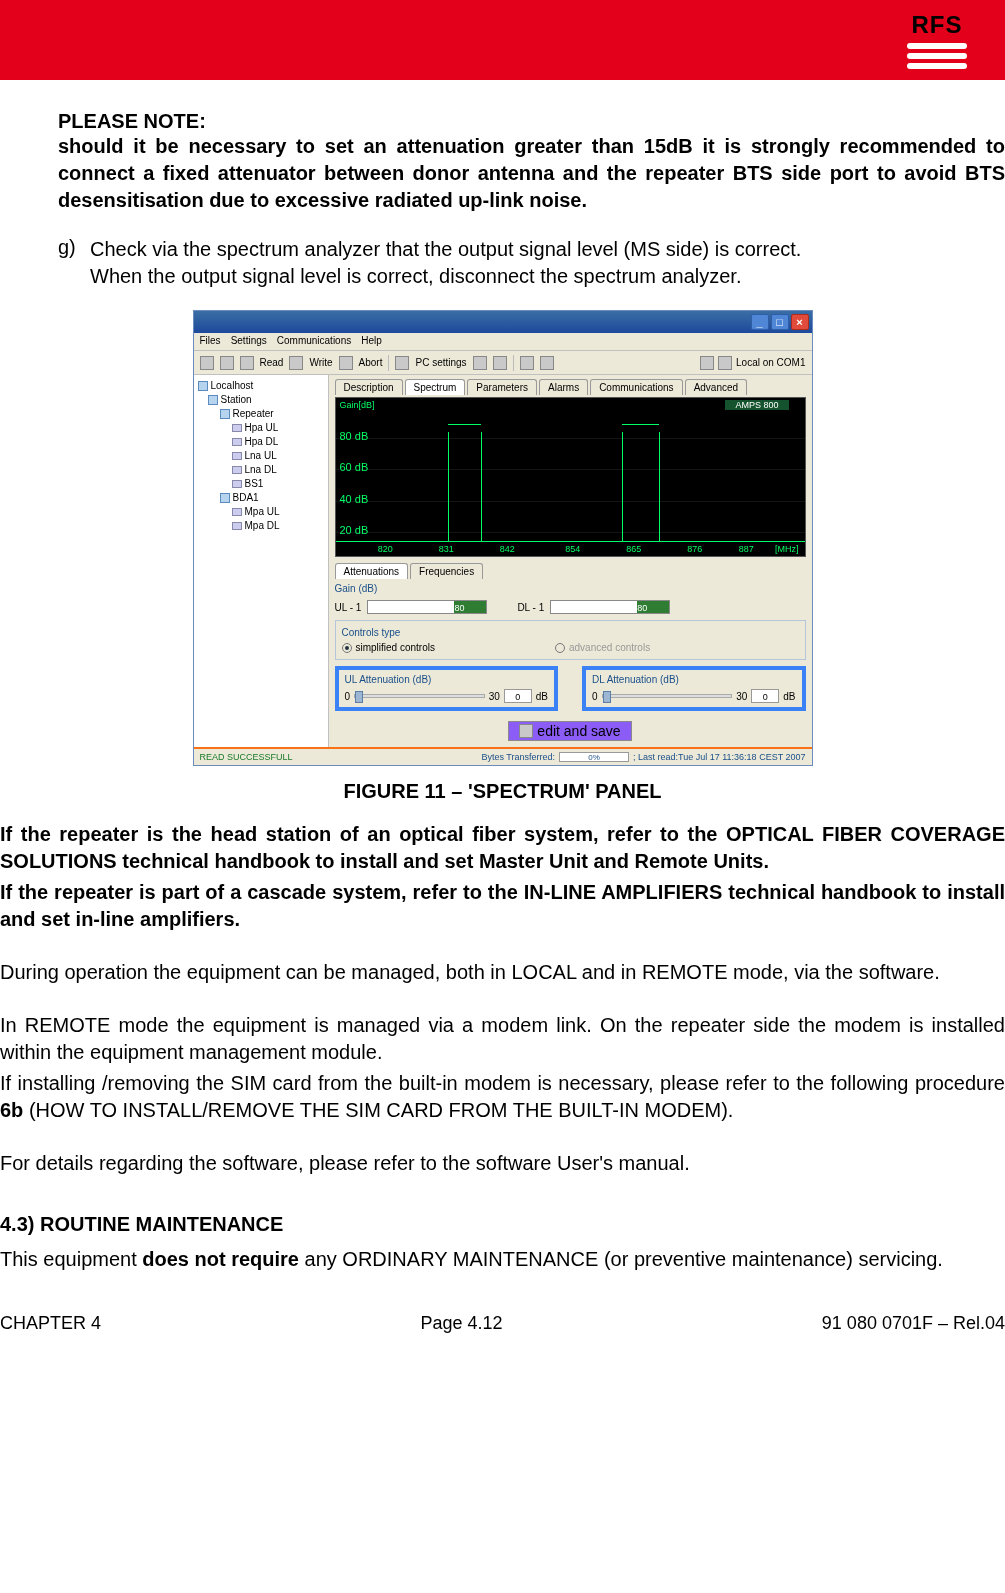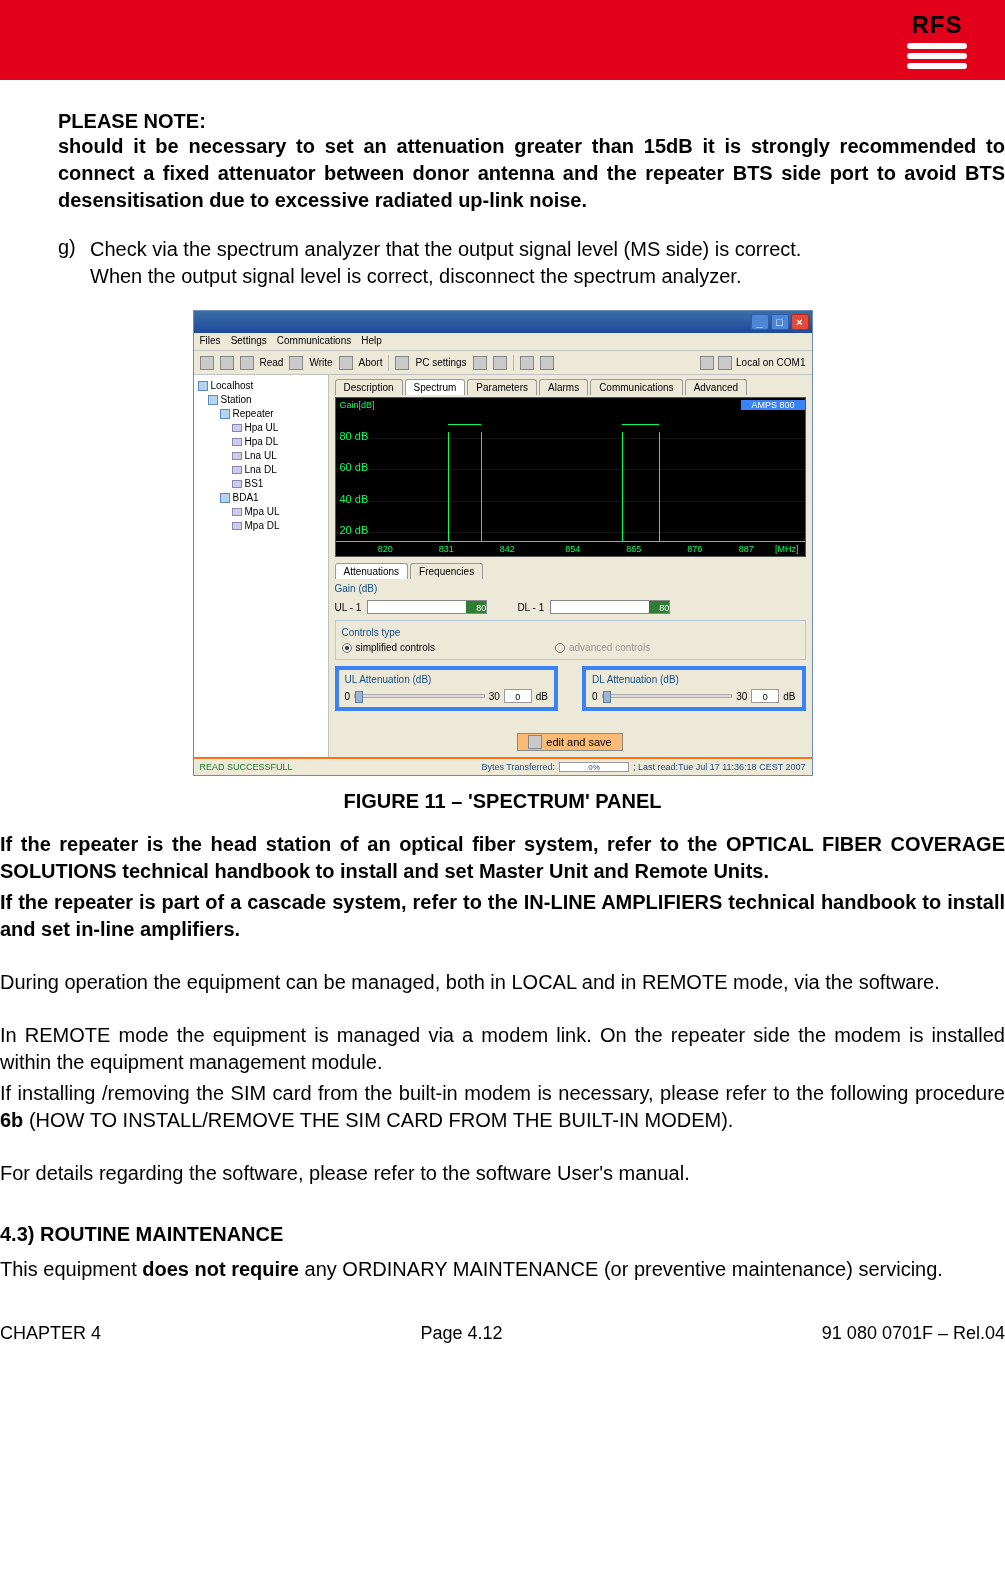--- a/index.html
+++ b/index.html
@@ -37,47 +37,47 @@
   .tree-indent2 { padding-left: 22px; }
   .tree-indent3 { padding-left: 34px; white-space: nowrap; }
   .tree-icon { display: inline-block; width: 10px; height: 10px; background: #b7d4ef; border: 1px solid #5b8bc1; margin-right: 3px; vertical-align: middle; }
   .tree-icon-m { display: inline-block; width: 10px; height: 8px; background: #cce; border: 1px solid #88a; margin-right: 3px; vertical-align: middle; }
   .main-pane { flex: 1; padding: 4px 6px 6px 6px; }
   .tabrow { display: flex; gap: 2px; }
   .tab { padding: 2px 8px; border: 1px solid #999; border-bottom: none; background: #ece9d8; font-size: 10px; border-radius: 3px 3px 0 0; }
   .tab.active { background: #fff; }
   .spectrum-box { height: 160px; background: #000; border: 1px solid #555; position: relative; margin-top: 2px; }
   .spec-title { position: absolute; top: 2px; left: 4px; color: #00ff66; font-size: 9px; }
-  .spec-band { position: absolute; top: 2px; right: 0; background: #3b82f6; color: #fff; font-size: 9px; padding: 0 10px; }
+  .spec-band { position: absolute; top: 2px; right: 16px; background: #14532d; color: #fff; font-size: 9px; padding: 0 10px; }
   .spec-grid-h { position: absolute; left: 0; right: 0; height: 1px; background: rgba(255,255,255,0.08); }
   .spec-ylabel { position: absolute; left: 4px; color: #00ff66; font-size: 11px; }
   .spec-line { position: absolute; height: 1px; background: #00ff66; }
   .spec-xlabel { position: absolute; bottom: 2px; color: #00ff66; font-size: 9px; }
   .spec-xlabel.unit { right: 6px; }
   .spec-pulse { position: absolute; width: 1px; background: #00ff66; }
   .spec-baseline { position: absolute; left: 0; right: 0; bottom: 14px; height: 1px; background: #00ff66; }
   .subtabs { display: flex; gap: 2px; margin-top: 6px; }
   .gain-row { display: flex; gap: 30px; margin: 6px 0; align-items: center; font-size: 10px; }
   .gain-box { display: flex; align-items: center; gap: 6px; }
   .gain-field { width: 120px; height: 14px; border: 1px solid #888; background: #fff; position: relative; }
-  .gain-val { position: absolute; right: 0; top: 0; width: 20px; height: 100%; background: #2e7d32; color: #fff; text-align: right; line-height: 14px; font-size: 9px; }
+  .gain-val { position: absolute; right: 0; top: 0; width: 32px; height: 100%; background: #2e7d32; color: #fff; text-align: left; line-height: 14px; font-size: 9px; }
   .controls-type { border: 1px solid #b6c6da; padding: 6px; margin-top: 4px; }
   .controls-type-title { color: #1a4f8a; font-size: 10px; margin-bottom: 4px; }
   .radio-row { display: flex; gap: 120px; font-size: 10px; align-items: center; }
   .radio { width: 10px; height: 10px; border: 1px solid #777; border-radius: 50%; display: inline-block; margin-right: 4px; vertical-align: middle; position: relative; }
   .radio.checked::after { content: ""; position: absolute; inset: 2px; background: #234; border-radius: 50%; }
   .att-row { display: flex; gap: 24px; margin-top: 6px; }
   .att-box { flex: 1; border: 4px solid #3b82f6; padding: 4px 6px; }
   .att-title { color: #1a4f8a; font-size: 10px; margin-bottom: 4px; }
   .slider-row { display: flex; align-items: center; gap: 4px; font-size: 10px; }
   .slider-track { flex: 1; height: 4px; background: #ddd; border: 1px solid #aaa; position: relative; }
   .slider-thumb { position: absolute; left: 0; top: -4px; width: 8px; height: 12px; background: #9db6d4; border: 1px solid #5b7da6; }
   .spinner { width: 28px; height: 14px; border: 1px solid #999; background: #fff; text-align: center; line-height: 14px; font-size: 9px; }
   .edit-save-row { text-align: center; margin-top: 10px; }
-  .btn { display: inline-flex; align-items: center; gap: 4px; border: 1px solid #8a8a8a; background: #fdba74; padding: 1px 10px; font-size: 11px; margin-top: 12px; }
+  .btn { display: inline-flex; align-items: center; gap: 4px; border: 1px solid #8a8a8a; background: #8b5cf6; padding: 1px 10px; font-size: 14px; }
   .statusbar { height: 18px; border-top: 2px solid #f97316; display: flex; align-items: center; justify-content: space-between; padding: 0 6px; font-size: 9px; background: #ece9d8; }
   .status-mid { display: flex; align-items: center; gap: 4px; color: #1a4f8a; }
   .progress { width: 70px; height: 10px; border: 1px solid #999; background: #fff; text-align: center; line-height: 10px; font-size: 8px; }
   .figure-caption { text-align: center; font-weight: 700; font-size: 20px; margin: 8px 0 18px 0; }
   .body-para { font-size: 20px; line-height: 1.35; text-align: justify; margin: 0 0 4px 0; }
   .body-para.bold { font-weight: 700; }
   .spacer { height: 22px; }
   .section-head { font-weight: 700; font-size: 20px; margin: 10px 0; }
   .footer { display: flex; justify-content: space-between; font-size: 18px; margin-top: 40px; padding-bottom: 10px; }
   .footer-left { }

